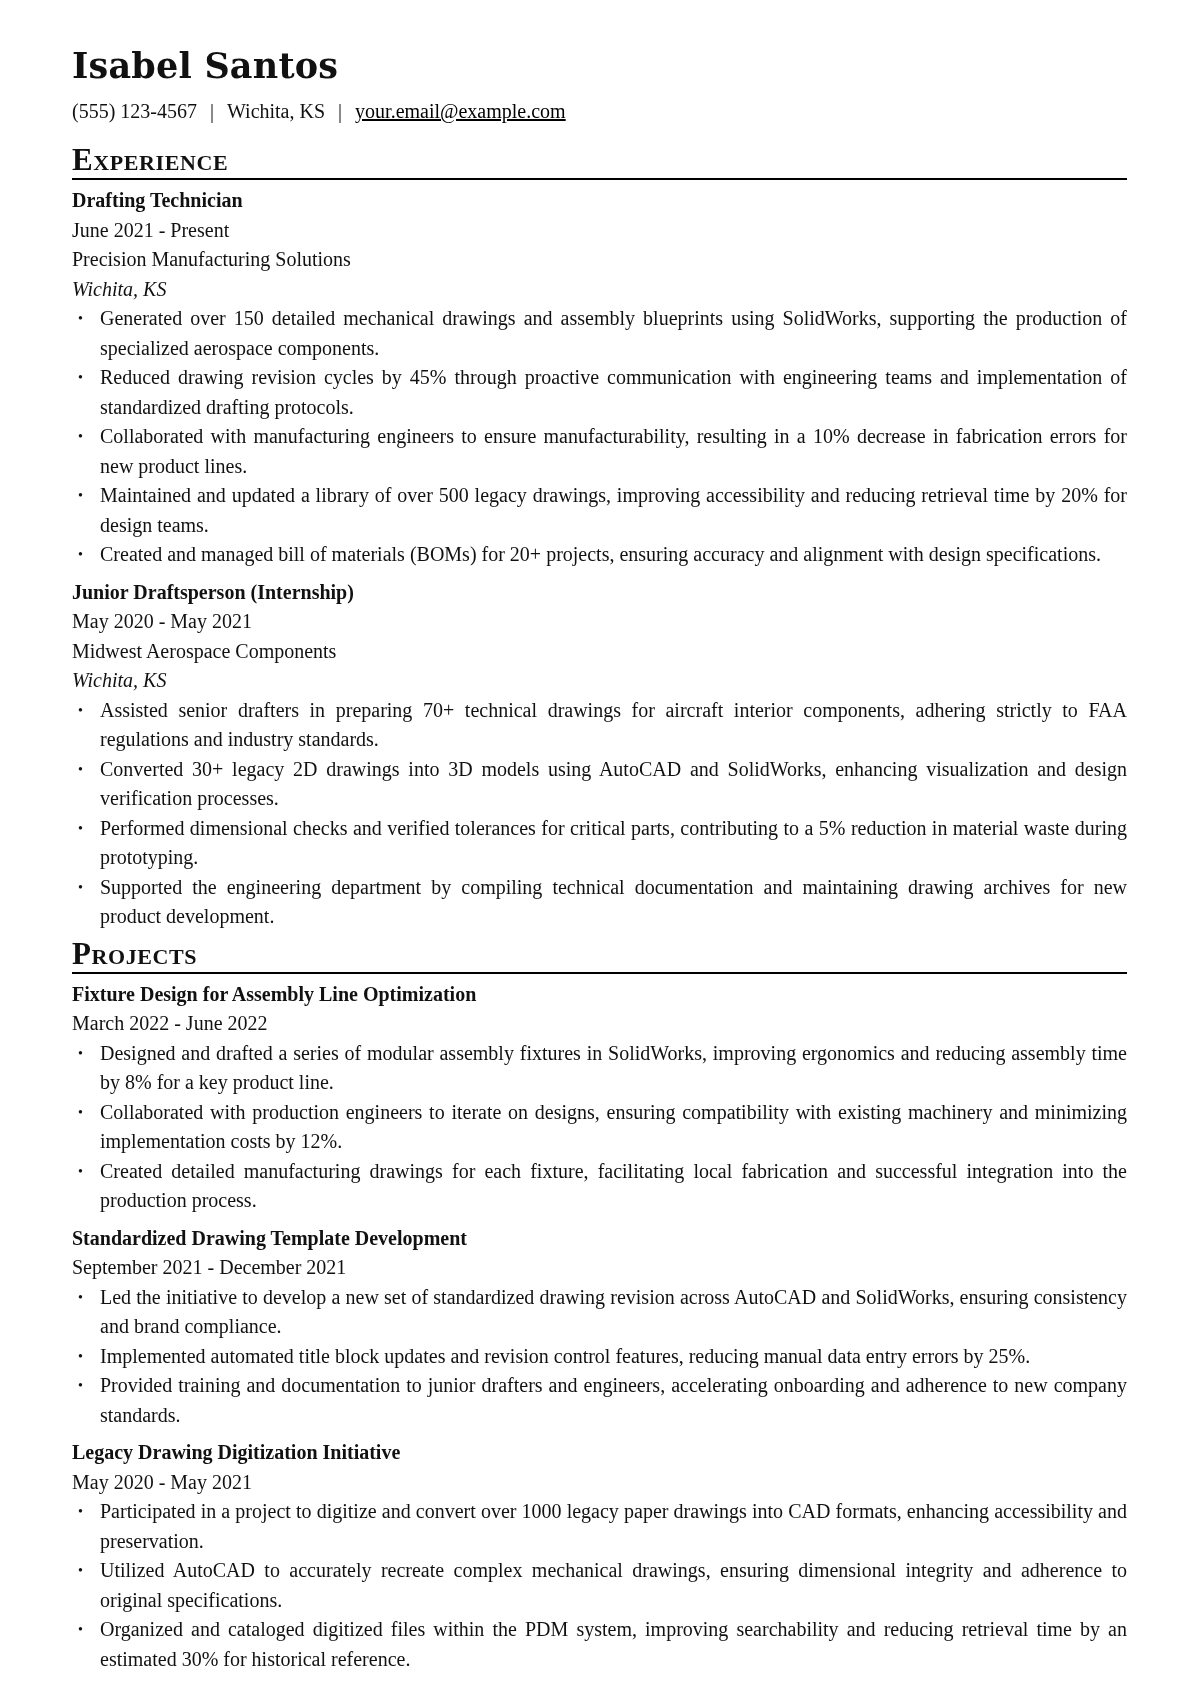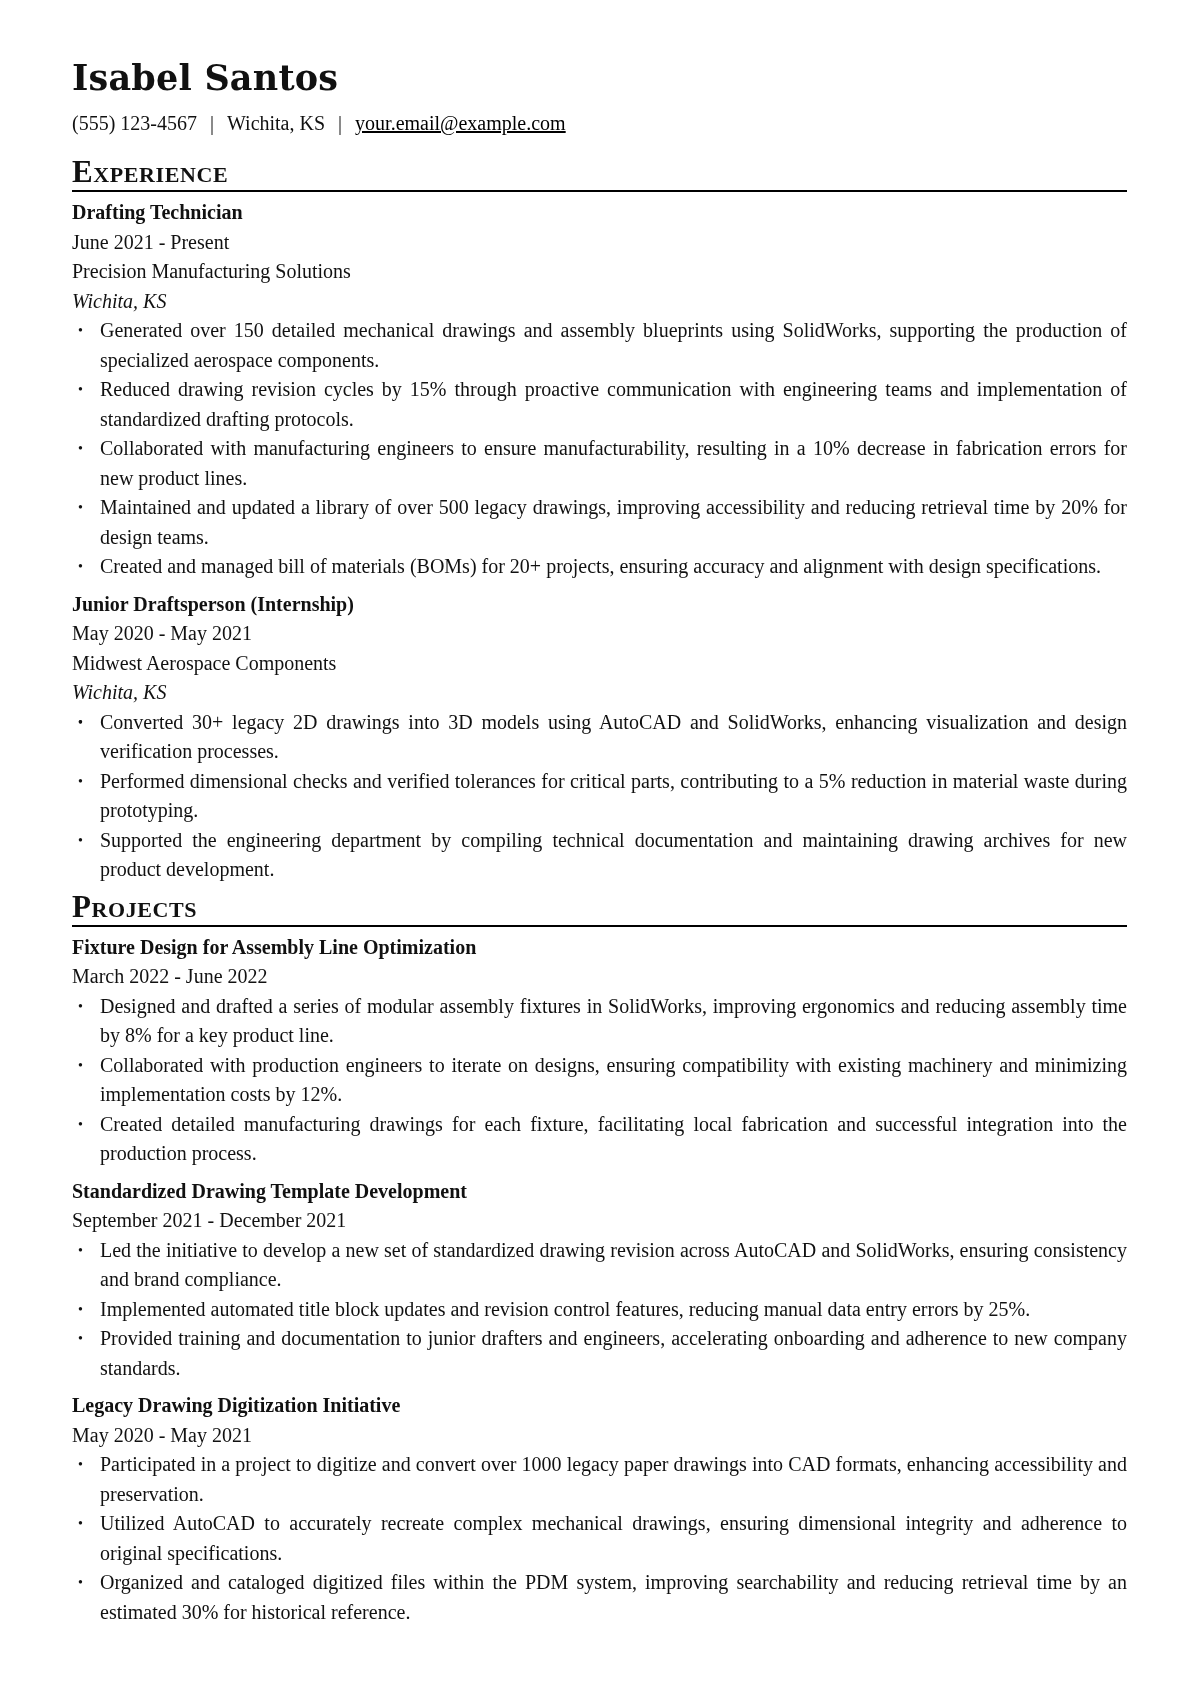--- a/index.html
+++ b/index.html
@@ -1,21 +1,21 @@
 <!DOCTYPE html>
 <html><head>
   <meta charset="utf-8">
   <style>
     html, body { margin: 0; padding: 0; background: #ffffff; }
     body {
       width: 1190px; height: 1683px; position: relative; overflow: hidden;
       font-family: "DejaVu Serif", "Liberation Serif", serif;
       color: #111111;
     }
-    .page { position: absolute; left: 72px; top: 56px; width: 1055px; }
+    .page { position: absolute; left: 72px; top: 44px; width: 1055px; }
     .name {
       font-family: "DejaVu Serif", serif; font-weight: bold;
       font-size: 35px; line-height: 44px; margin: 0; letter-spacing: 0.2px;
     }
     .contact {
       font-family: "Liberation Serif", serif; font-size: 20px; line-height: 26px;
       margin-top: 10px; display: flex; align-items: flex-start;
     }
     .contact .sep { margin: 0 13px; }
     .contact a { color: #000000; text-decoration: underline; }
@@ -58,38 +58,38 @@
       <div class="row">
         <span class="title">Drafting Technician</span>
         <span>June 2021 - Present</span>
       </div>
       <div class="row">
         <span>Precision Manufacturing Solutions</span>
         <span class="loc">Wichita, KS</span>
       </div>
       <ul class="bullets">
         <li><span class="bullet">•</span><span>Generated over 150 detailed mechanical drawings and assembly blueprints using SolidWorks, supporting the production of specialized aerospace components.</span></li>
-        <li><span class="bullet">•</span><span>Reduced drawing revision cycles by 15% through proactive communication with engineering teams and implementation of standardized drafting protocols.</span></li>
+        <li><span class="bullet">•</span><span>Reduced drawing revision cycles by 45% through proactive communication with engineering teams and implementation of standardized drafting protocols.</span></li>
         <li><span class="bullet">•</span><span>Collaborated with manufacturing engineers to ensure manufacturability, resulting in a 10% decrease in fabrication errors for new product lines.</span></li>
         <li><span class="bullet">•</span><span>Maintained and updated a library of over 500 legacy drawings, improving accessibility and reducing retrieval time by 20% for design teams.</span></li>
         <li><span class="bullet">•</span><span>Created and managed bill of materials (BOMs) for 20+ projects, ensuring accuracy and alignment with design specifications.</span></li>
       </ul>
     </div>
 
     <div class="entry">
       <div class="row">
         <span class="title">Junior Draftsperson (Internship)</span>
         <span>May 2020 - May 2021</span>
       </div>
       <div class="row">
         <span>Midwest Aerospace Components</span>
         <span class="loc">Wichita, KS</span>
       </div>
       <ul class="bullets">
-        <li><span class="bullet">•</span></li>
+        <li><span class="bullet">•</span><span>Assisted senior drafters in preparing 70+ technical drawings for aircraft interior components, adhering strictly to FAA regulations and industry standards.</span></li>
         <li><span class="bullet">•</span><span>Converted 30+ legacy 2D drawings into 3D models using AutoCAD and SolidWorks, enhancing visualization and design verification processes.</span></li>
         <li><span class="bullet">•</span><span>Performed dimensional checks and verified tolerances for critical parts, contributing to a 5% reduction in material waste during prototyping.</span></li>
         <li><span class="bullet">•</span><span>Supported the engineering department by compiling technical documentation and maintaining drawing archives for new product development.</span></li>
       </ul>
     </div>
   </div>
 
   <div class="section" style="margin-top:8px">
     <h2 class="section-title">Projects</h2>
     <div class="rule"></div>

